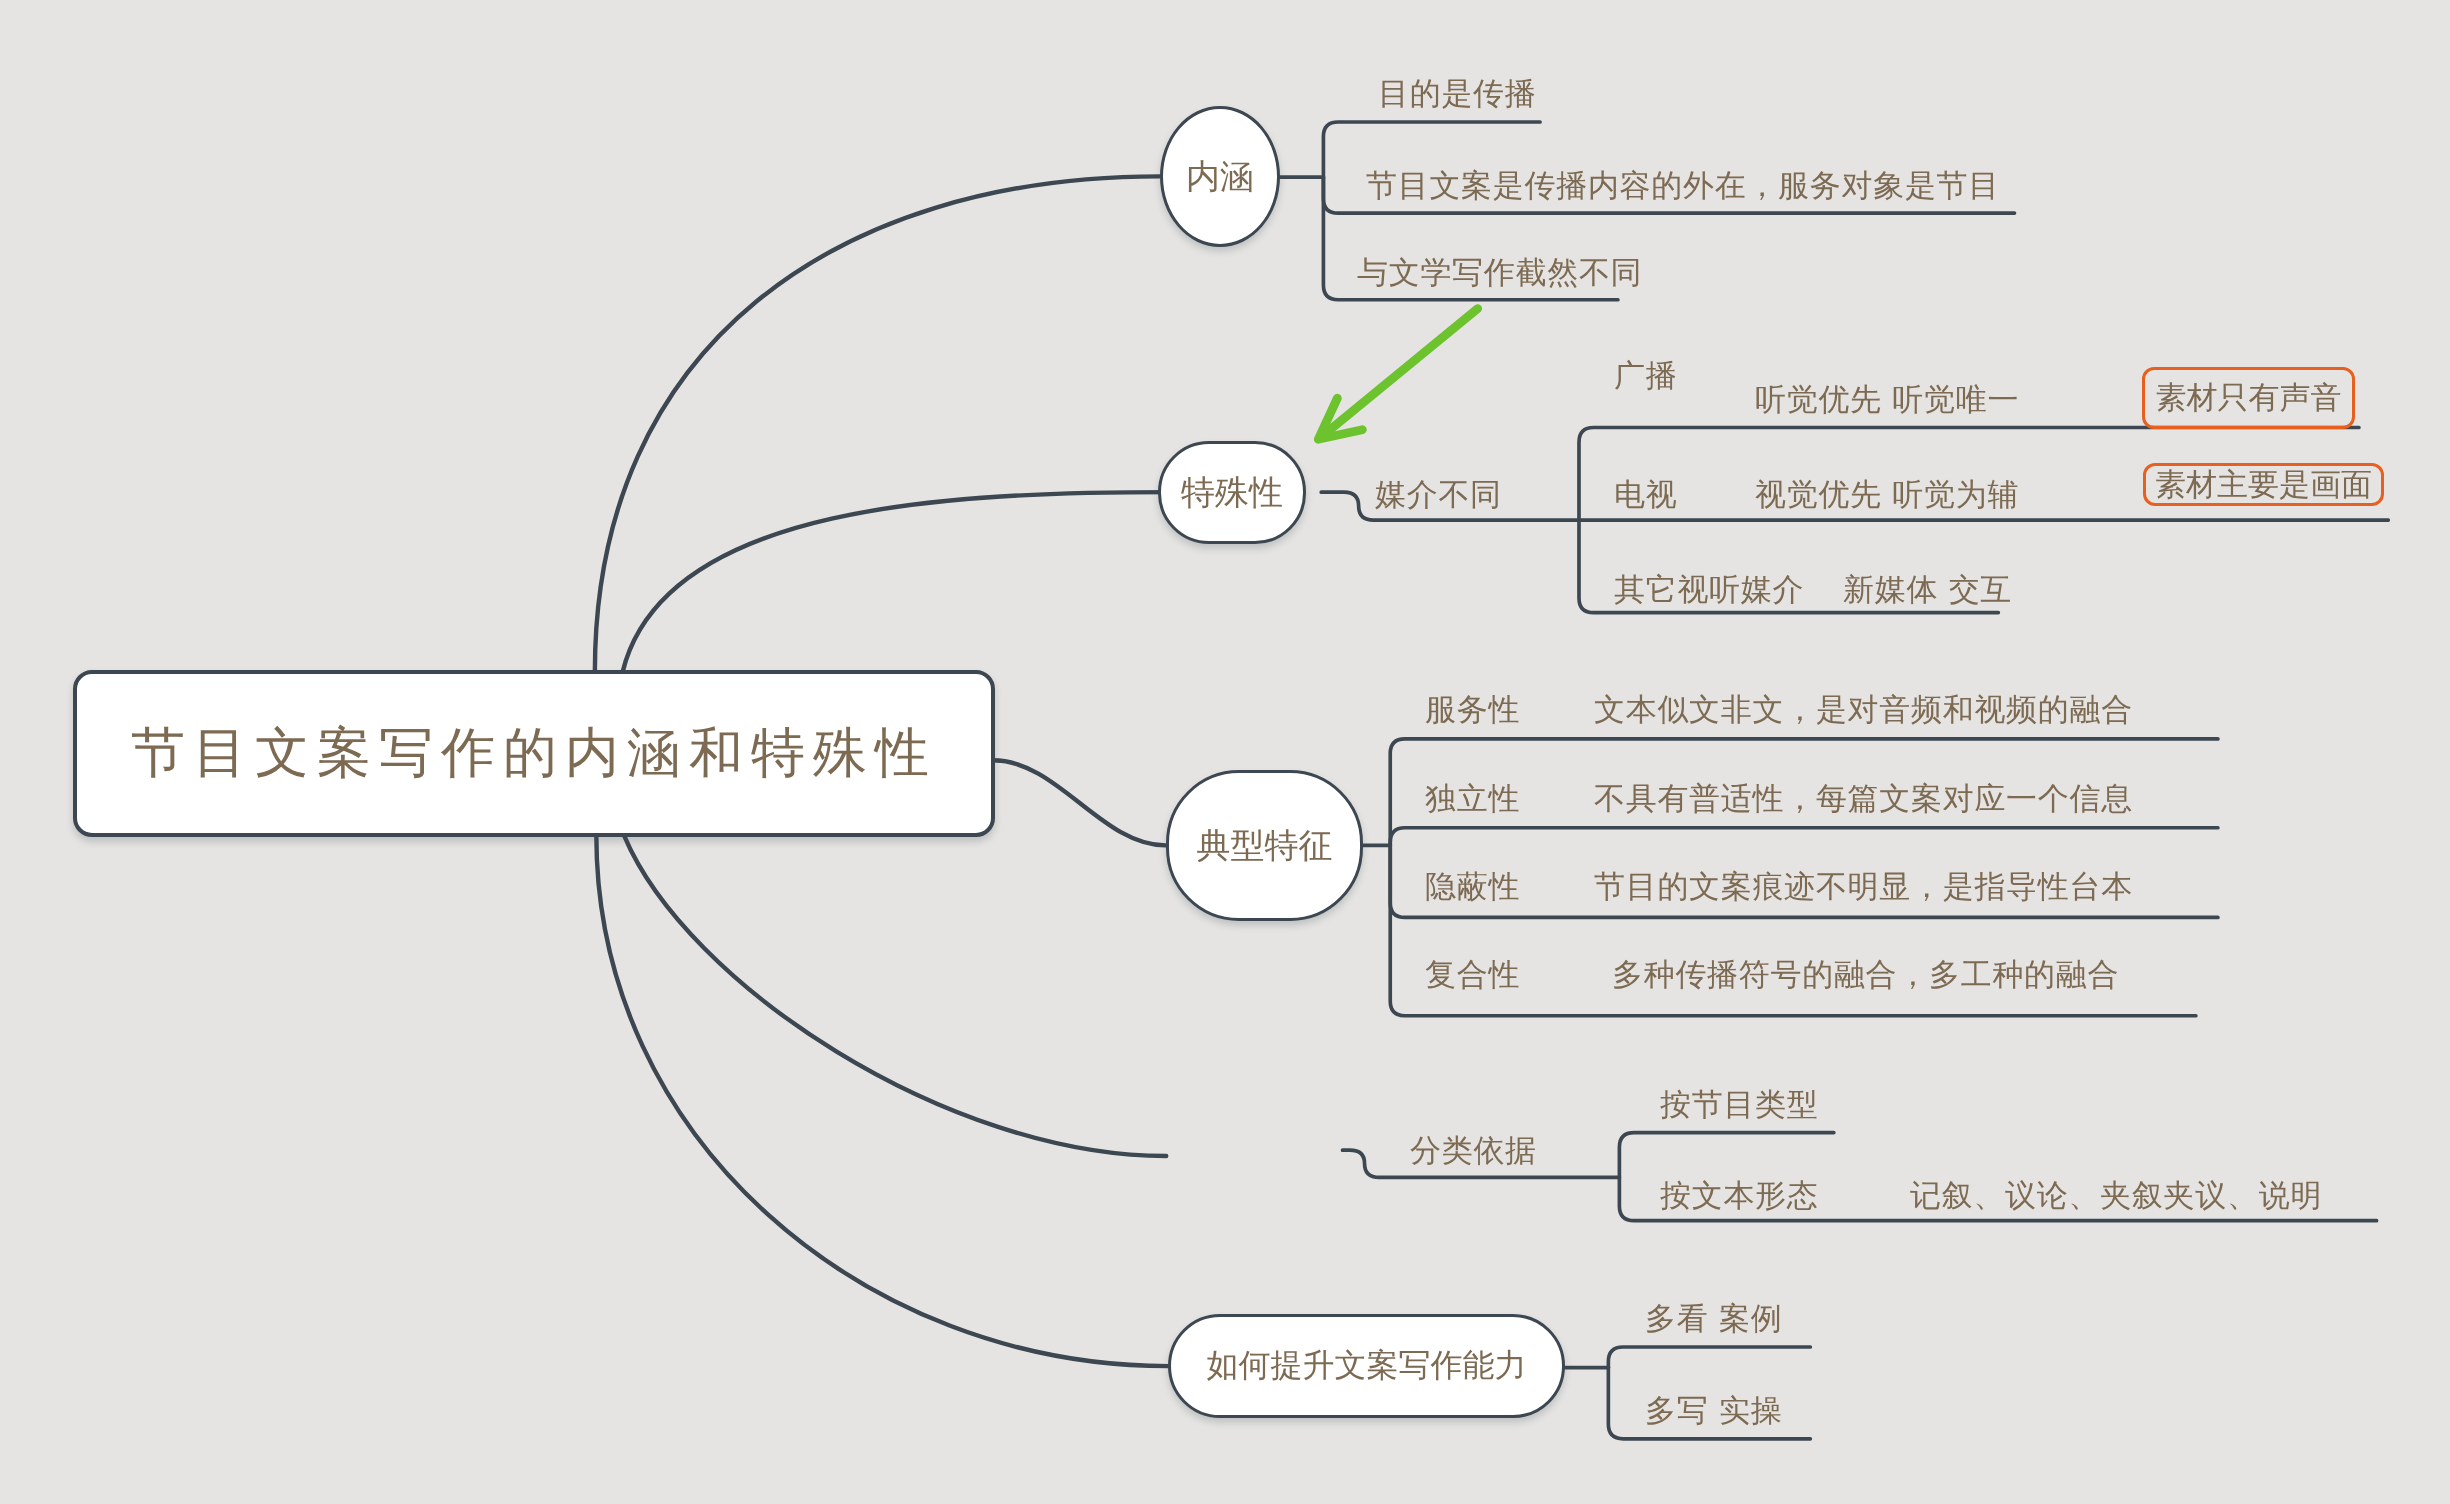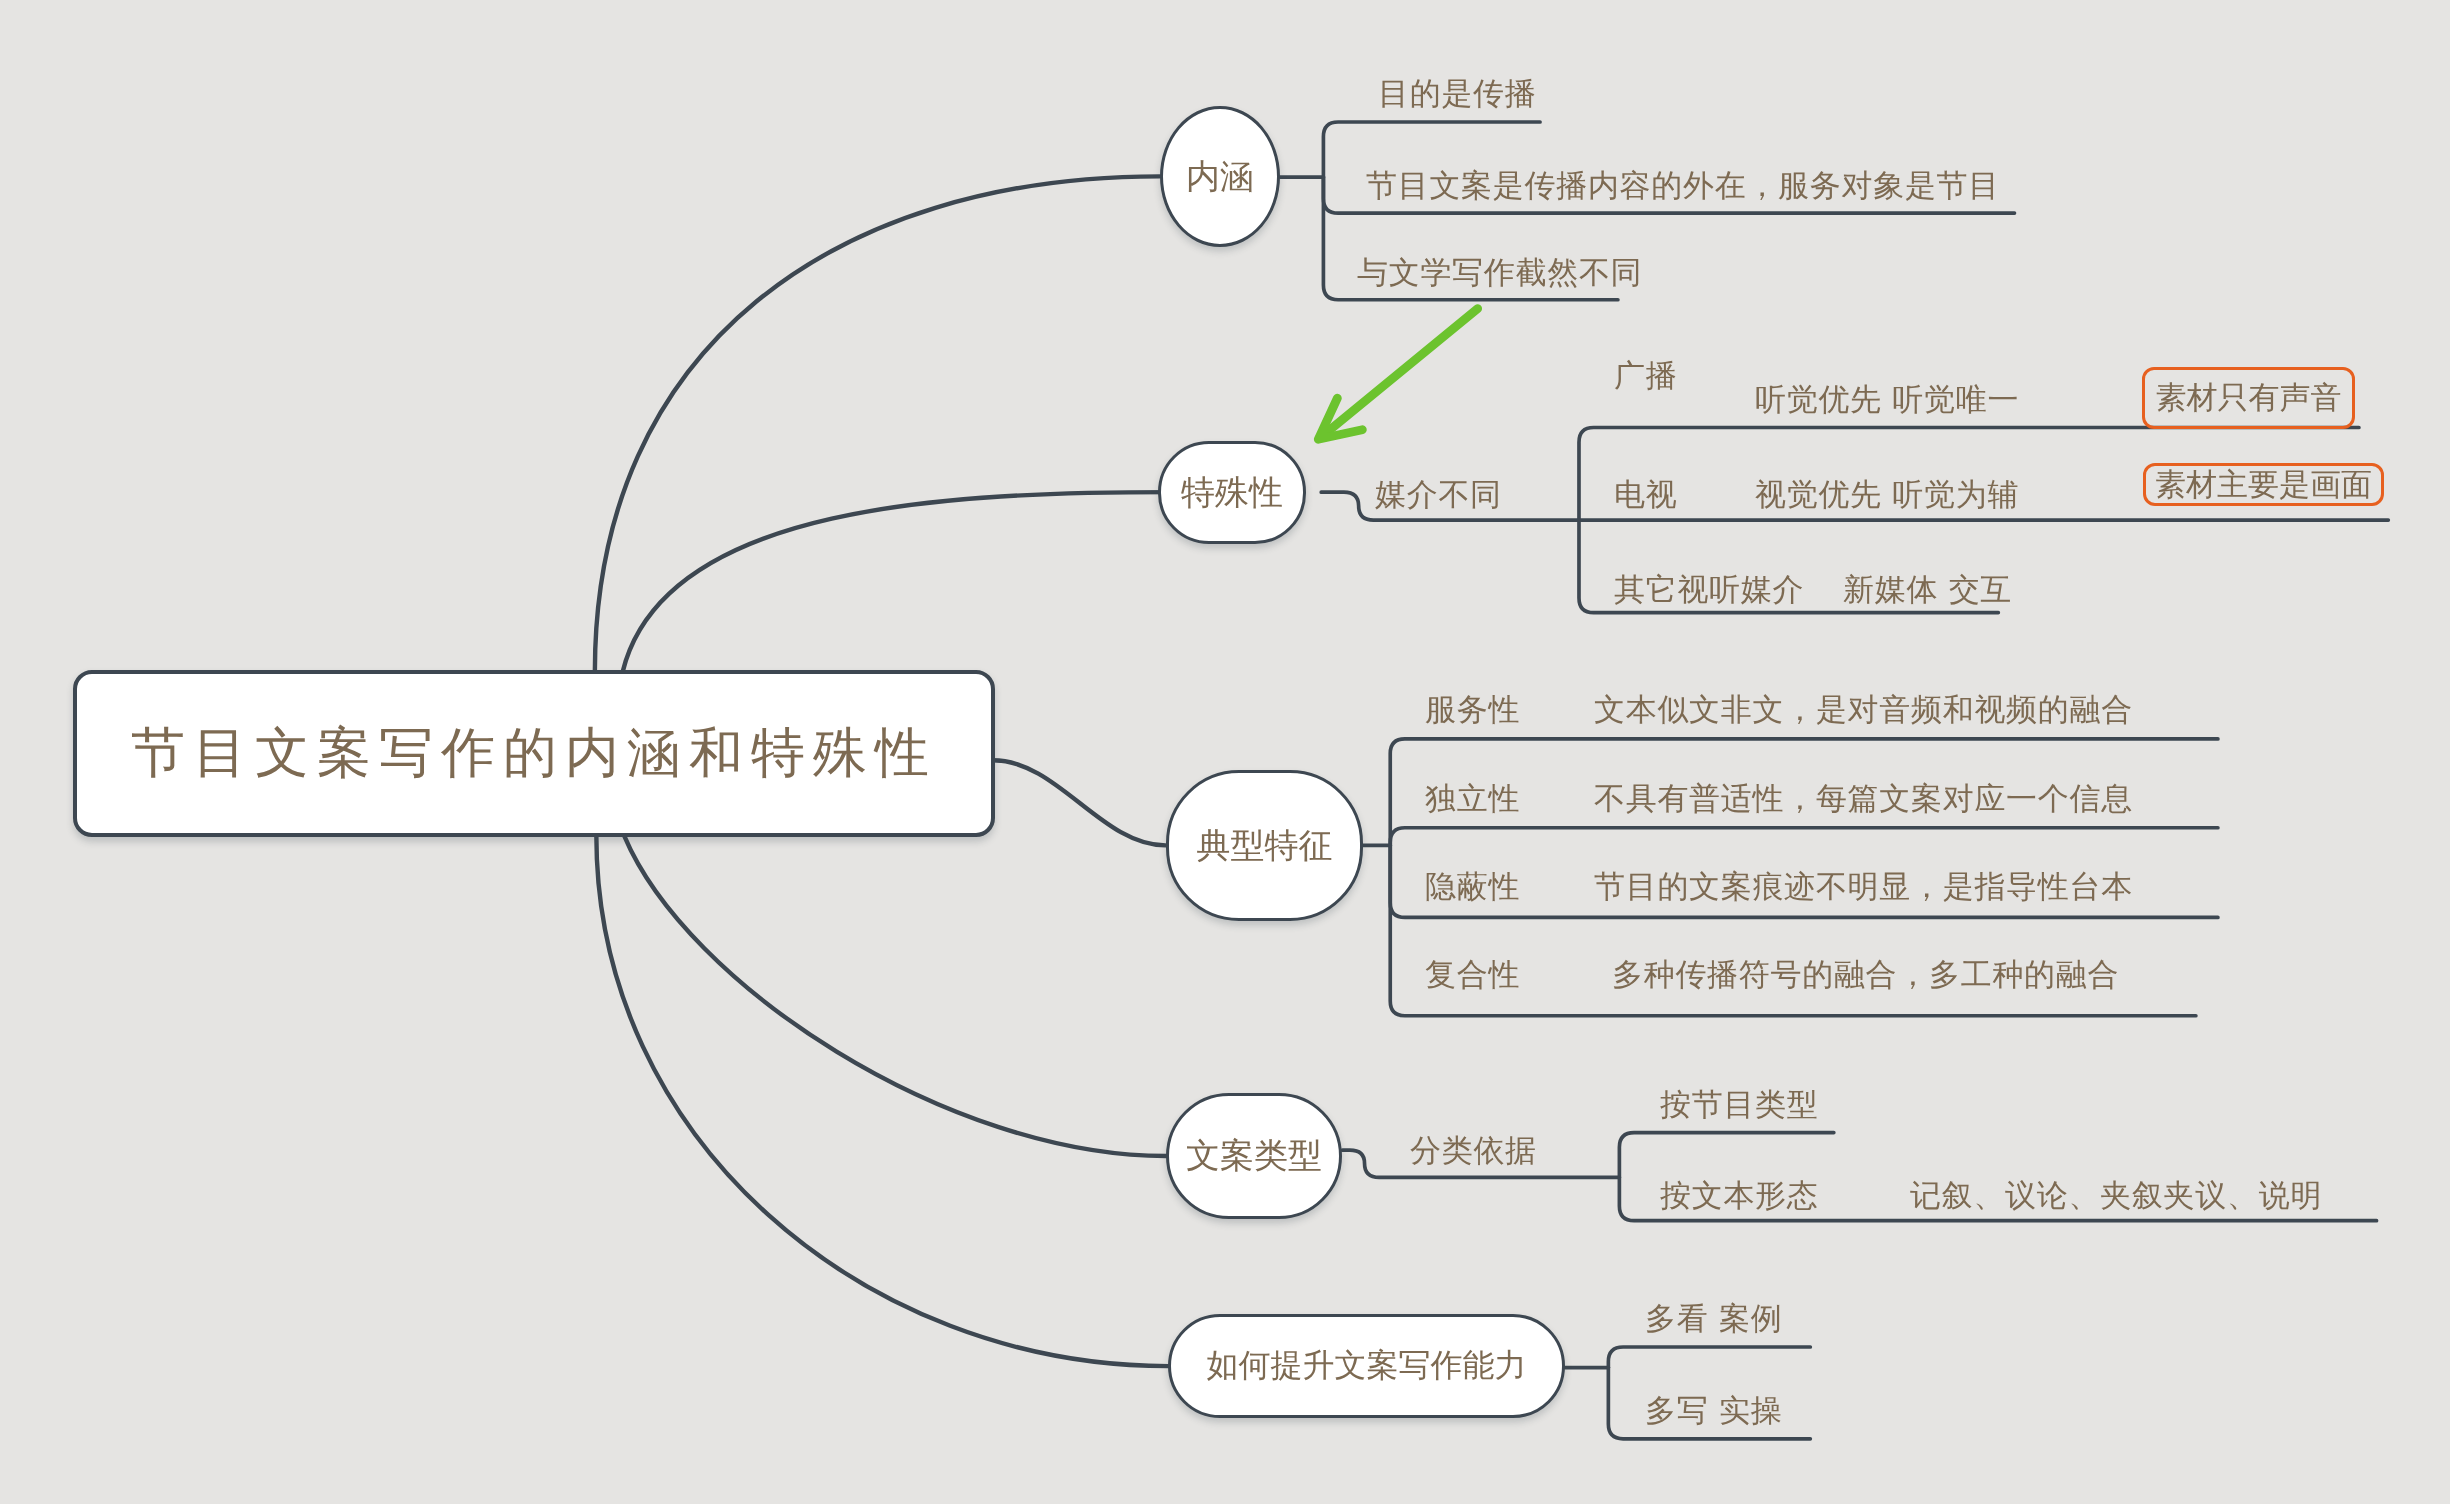--- a/index.html
+++ b/index.html
@@ -66,21 +66,20 @@
 
     <path class="green-stroke" d="M 2012 420 L 1800 594"></path>
     <path class="green-stroke" d="M 1855 585 L 1795 598 L 1821 542"></path>
   </svg>
 
   <div class="node central" style="left:73px;top:670px;width:922px;height:167px;">节目文案写作的内涵和特殊性</div>
 
   <div class="node efont" style="left:1160px;top:106px;width:120px;height:141px;border-radius:50%;">内涵</div>
   <div class="node efont" style="left:1158px;top:441px;width:148px;height:103px;border-radius:51px;">特殊性</div>
   <div class="node efont" style="left:1166px;top:770px;width:197px;height:151px;border-radius:73px;">典型特征</div>
-  <div class="node efont" style="left:1166px;top:1093px;width:176px;height:126px;border-radius:63px;">文案类型</div>
   <div class="node" style="left:1168px;top:1314px;width:397px;height:104px;border-radius:52px;font-size:32px;">如何提升文案写作能力</div>
 
   <div class="lbl" style="left:1366px;top:93px;margin-left:12px;">目的是传播</div>
   <div class="lbl" style="left:1366px;top:185px;">节目文案是传播内容的外在，服务对象是节目</div>
   <div class="lbl" style="left:1357px;top:272px;">与文学写作截然不同</div>
 
   <div class="lbl" style="left:1375px;top:494px;">媒介不同</div>
   <div class="lbl" style="left:1614px;top:375px;">广播</div>
   <div class="lbl" style="left:1755px;top:399px;">听觉优先 听觉唯一</div>
   <div class="callout" style="left:2142px;top:367px;width:213px;height:62px;">素材只有声音</div>

